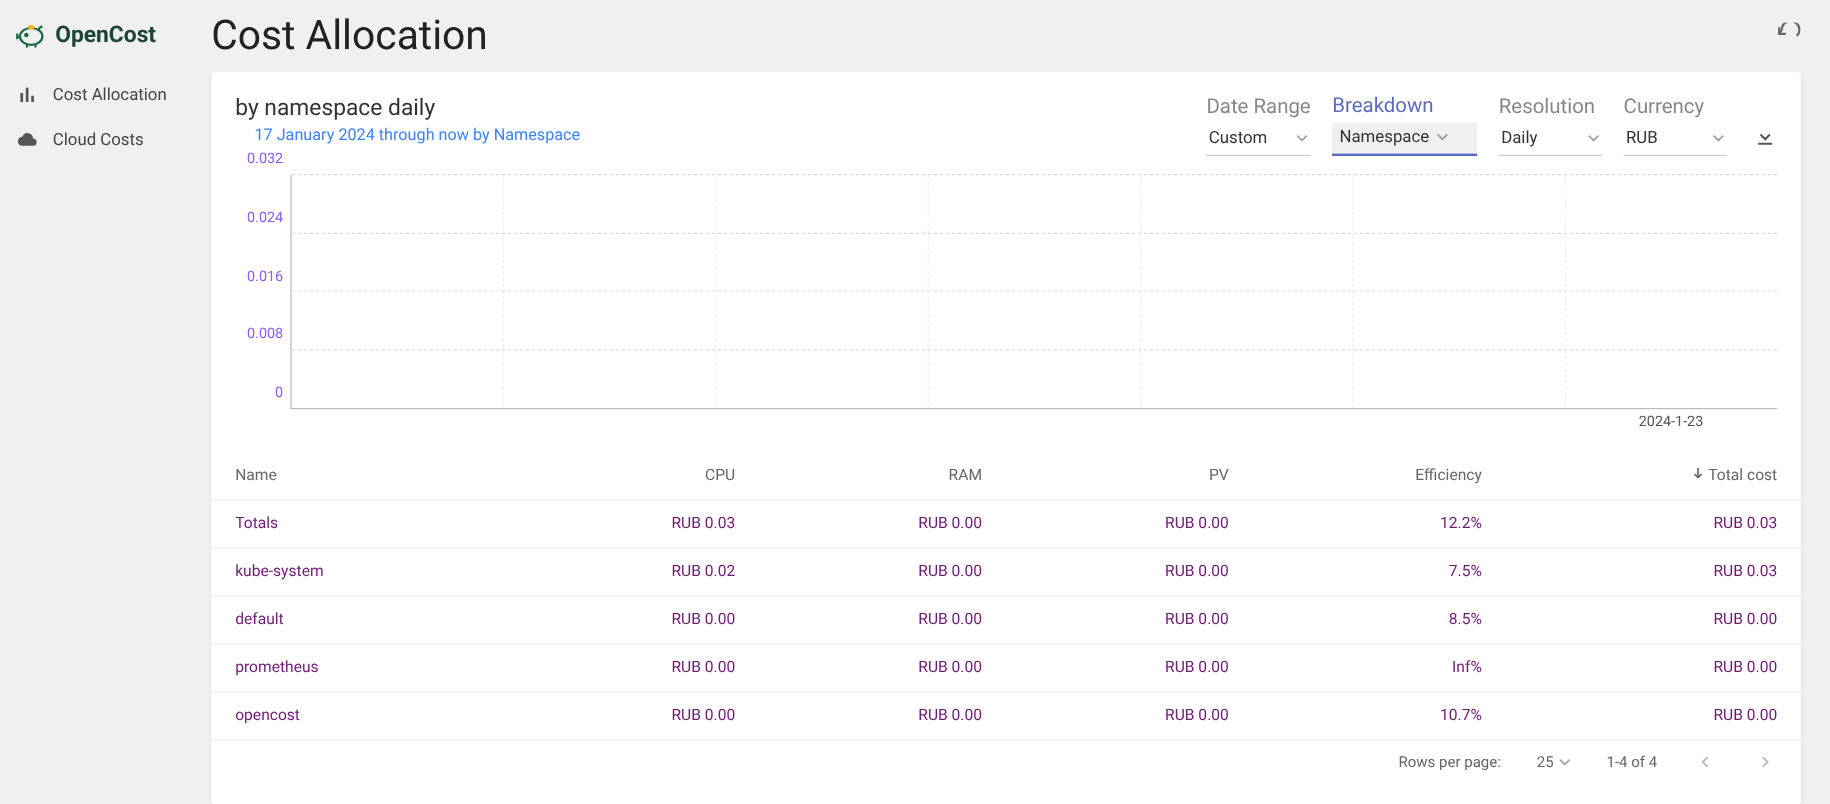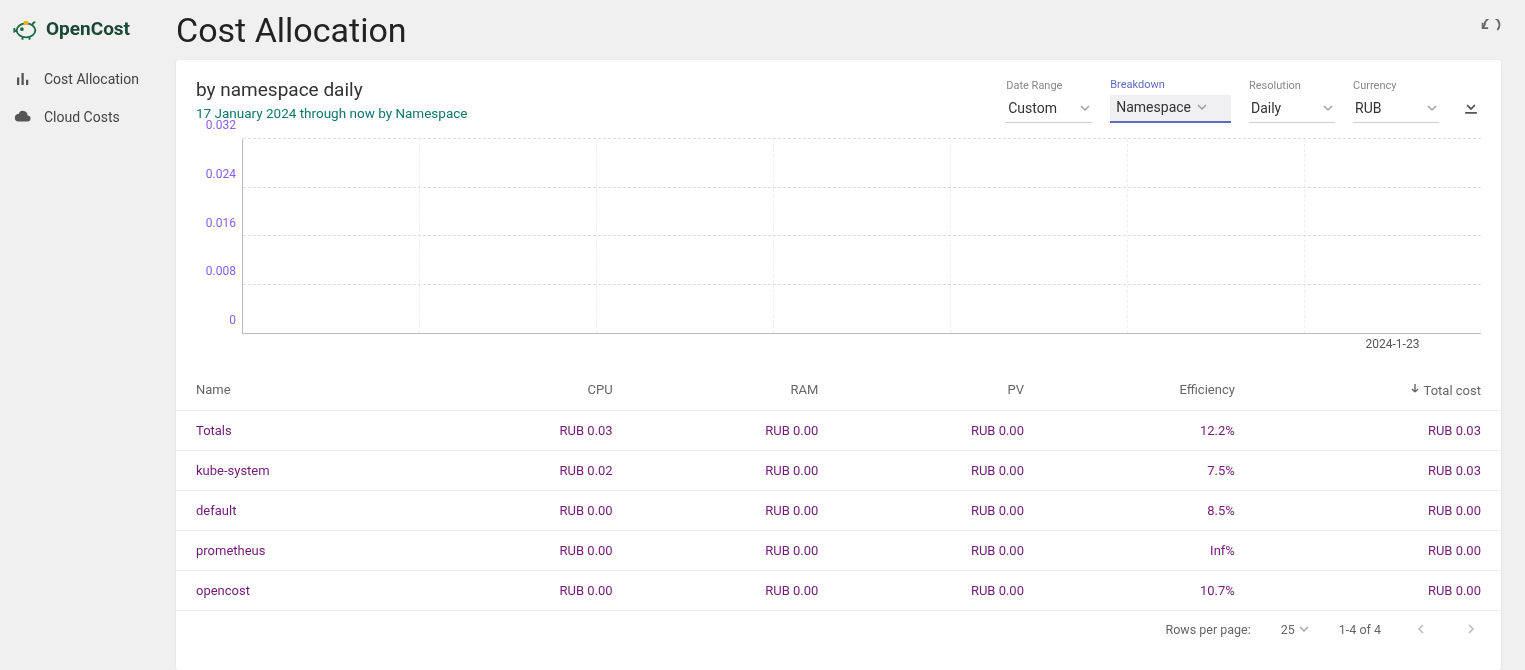--- a/index.html
+++ b/index.html
@@ -70,35 +70,36 @@
     align-items:flex-start;
     padding: 0 20px 10px 20px;
   }
   .subtitle-block h2 {
     font-size: 19px;
     font-weight: 400;
     color: #333;
   }
   .subtitle-block .range {
     font-size: 13.5px;
-    color: #0f766e;
+    color: #3b82f6;
     margin-top:4px;
+    margin-left:16px;
   }
   .filters {
     display:flex;
     align-items:flex-end;
     gap: 18px;
   }
   .filter {
     display:flex;
     flex-direction:column;
     min-width: 86px;
   }
   .filter label {
-    font-size: 11px;
+    font-size: 17px;
     color: #888;
     margin-bottom:4px;
   }
   .filter.active label { color: #5c6bc0; }
   .filter-select {
     display:flex;
     justify-content:space-between;
     align-items:center;
     font-size: 14px;
     color:#333;

